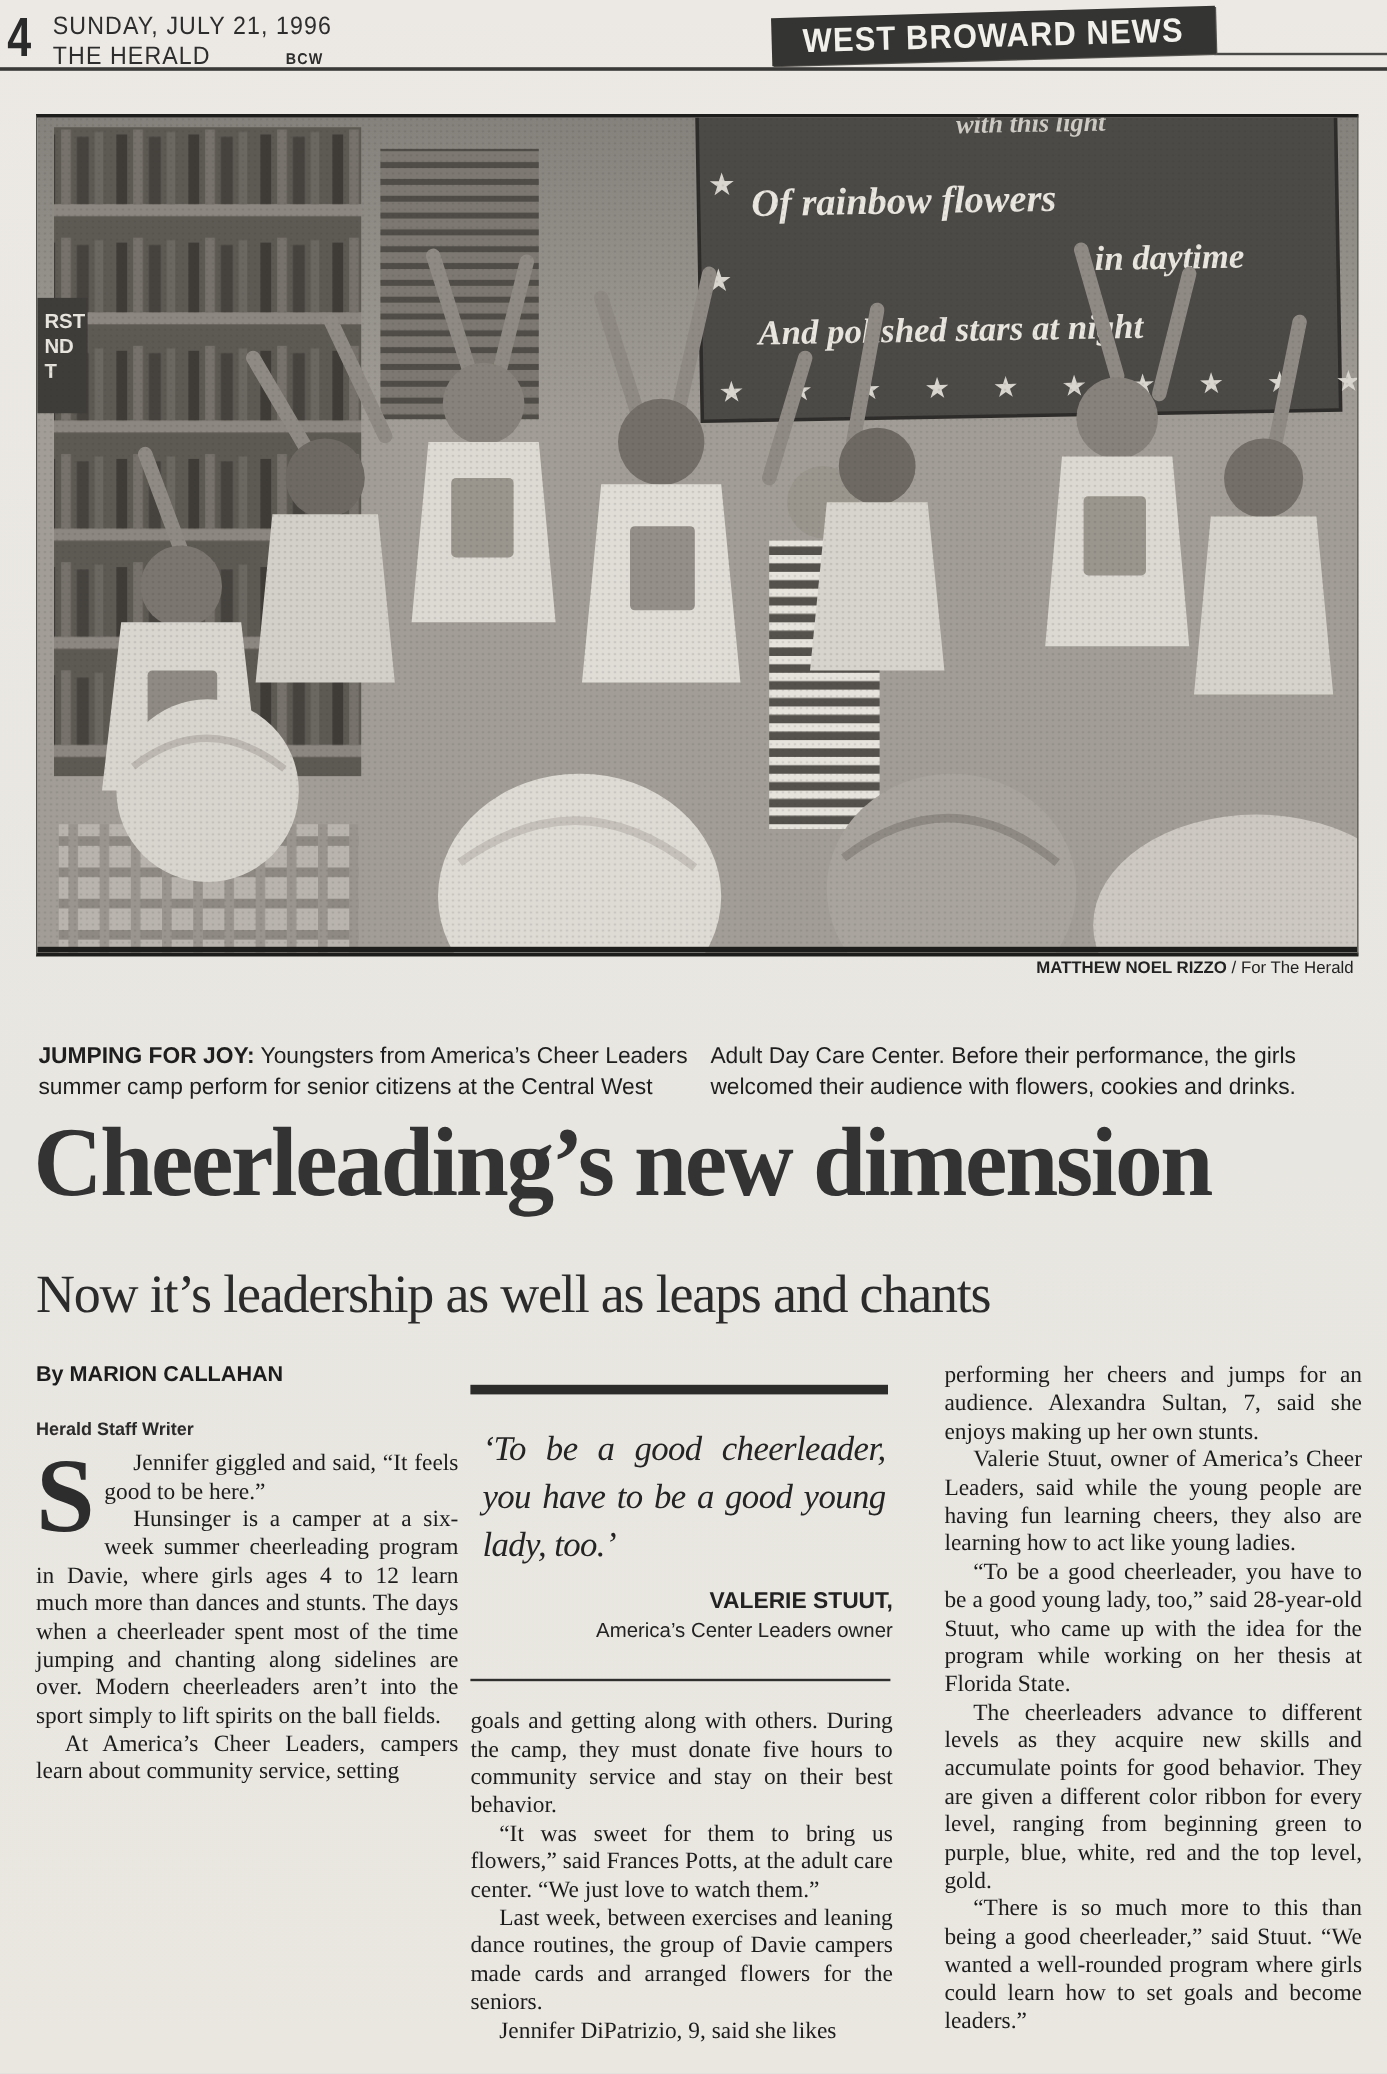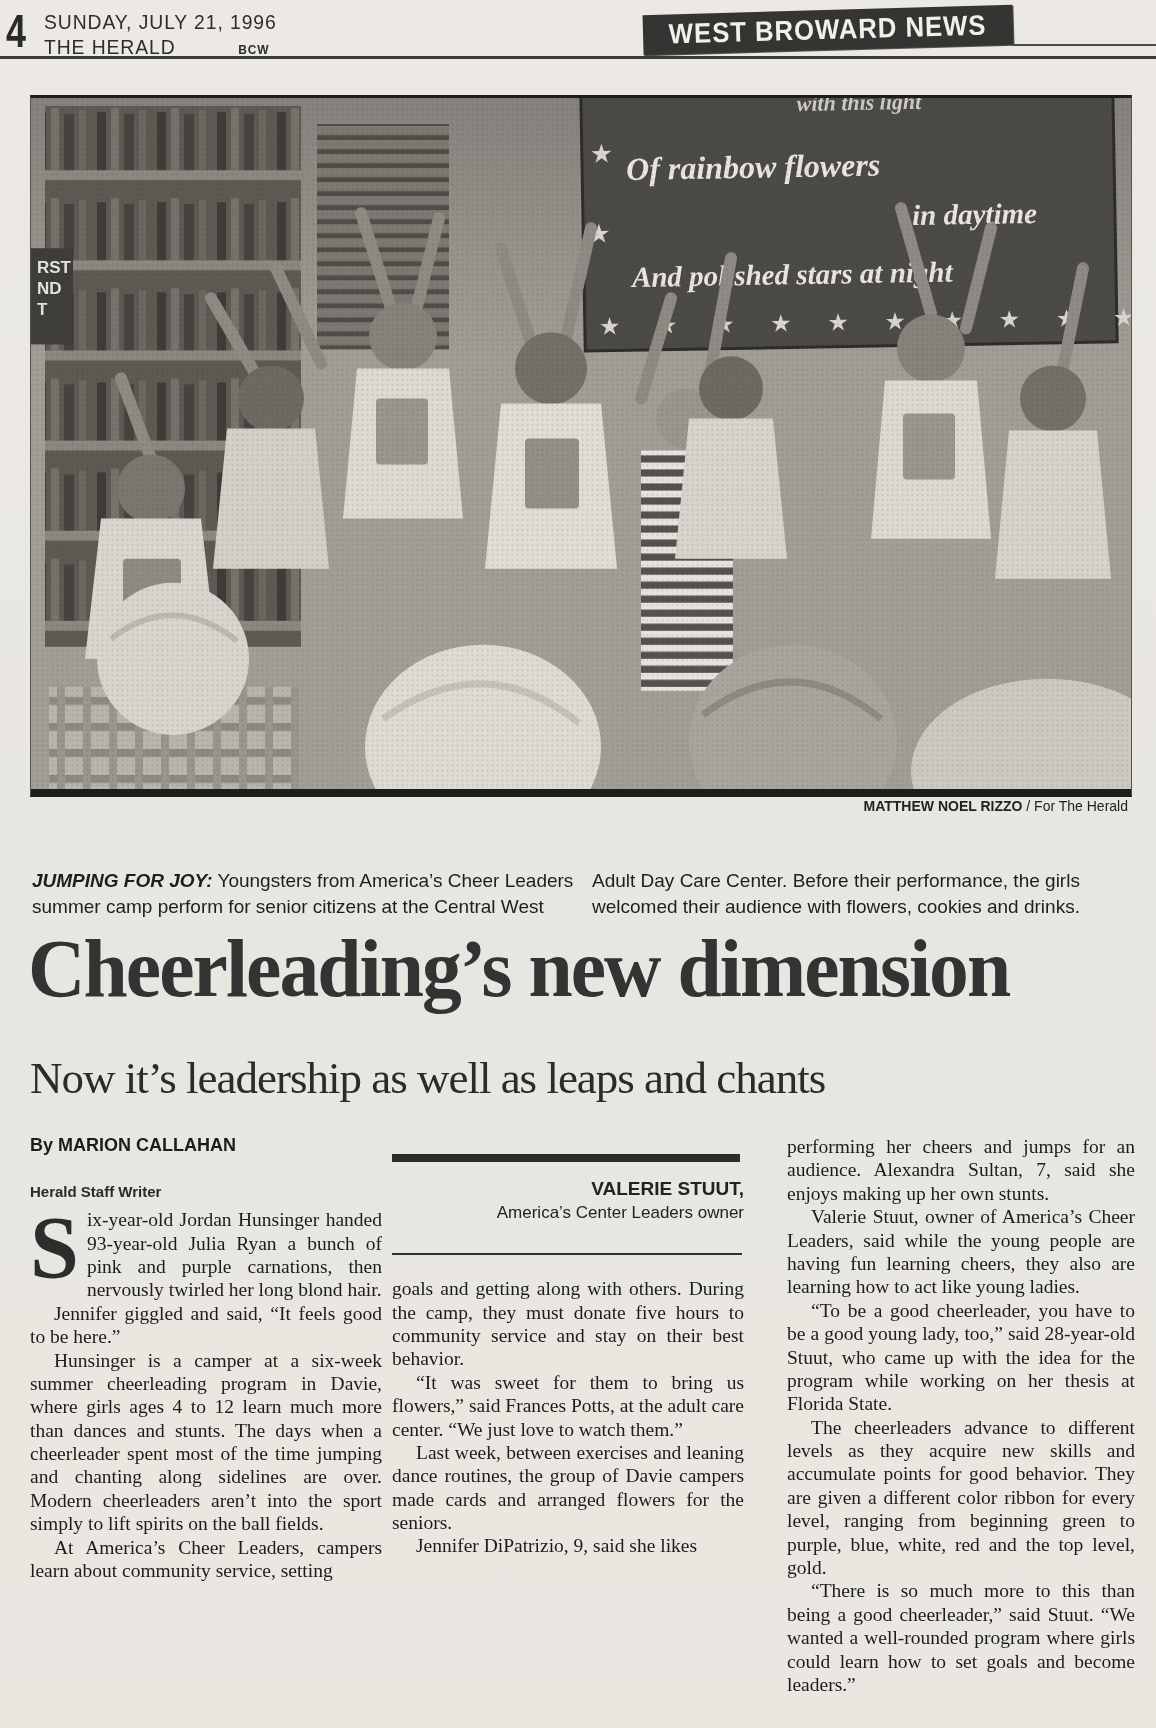--- a/index.html
+++ b/index.html
@@ -43,21 +43,21 @@
   .photo svg{display:block;width:100%;height:100%;}
   .credit{
     position:absolute;right:28px;top:798px;font-family:"Liberation Sans","DejaVu Sans",sans-serif;
     font-size:14px;color:#222;padding-left:29px;
   }
   .credit .cname{font-weight:bold;}
   
   .caption{position:absolute;top:868px;font-family:"Liberation Sans","DejaVu Sans",sans-serif;font-size:19px;line-height:1.35;color:#1e1e1e;}
   .caption.c1{left:32px;width:545px;}
   .caption.c2{left:592px;width:540px;}
-  .caption .lead{font-weight:bold;font-style:italic;}
+  .caption .lead{font-weight:bold;}
   
   .headline{
     position:absolute;left:28px;top:928px;width:1110px;
     font-size:82px;font-weight:bold;color:#333;letter-spacing:-2px;line-height:1;
     transform:scaleX(.97);transform-origin:left;white-space:nowrap;
   }
   .subheadline{
     position:absolute;left:30px;top:1052px;width:1100px;
     font-size:45px;font-weight:500;color:#2b2b2b;letter-spacing:-1px;white-space:nowrap;
   }
@@ -225,28 +225,29 @@
   <div class="caption c2">
     <span>Adult Day Care Center. Before their performance, the girls welcomed their audience with flowers, cookies and drinks.</span>
   </div>
 
   <div class="headline">Cheerleading’s new dimension</div>
   <div class="subheadline">Now it’s leadership as well as leaps and chants</div>
 
   <div class="col col1">
     <div class="byline">By MARION CALLAHAN</div>
     <div class="byline-title">Herald Staff Writer</div>
-    <p class="noindent"><span class="dropcap">S</span><span>ix-year-old Jordan Hunsinger handed 93-year-old Julia Ryan a bunch of pink and purple carnations, then nervously twirled her long blond hair.</span></p>
+    <p class="noindent"><span class="dropcap">S</span></p>
     <p>Jennifer giggled and said, “It feels good to be here.”</p>
     <p>Hunsinger is a camper at a six-week summer cheerleading program in Davie, where girls ages 4 to 12 learn much more than dances and stunts. The days when a cheerleader spent most of the time jumping and chanting along sidelines are over. Modern cheerleaders aren’t into the sport simply to lift spirits on the ball fields.</p>
     <p>At America’s Cheer Leaders, campers learn about community service, setting</p>
   </div>
 
   <div class="col col2">
     <div class="pq-bar"></div>
+    <div class="pull-quote">‘To be a good cheerleader, you have to be a good young lady, too.’</div>
     <div class="pq-attr">VALERIE STUUT,</div>
     <div class="pq-attr-title">America’s Center Leaders owner</div>
     <div class="pq-rule"></div>
     <p class="noindent body-start">goals and getting along with others. During the camp, they must donate five hours to community service and stay on their best behavior.</p>
     <p>“It was sweet for them to bring us flowers,” said Frances Potts, at the adult care center. “We just love to watch them.”</p>
     <p>Last week, between exercises and leaning dance routines, the group of Davie campers made cards and arranged flowers for the seniors.</p>
     <p>Jennifer DiPatrizio, 9, said she likes</p>
   </div>
 
   <div class="col col3">

